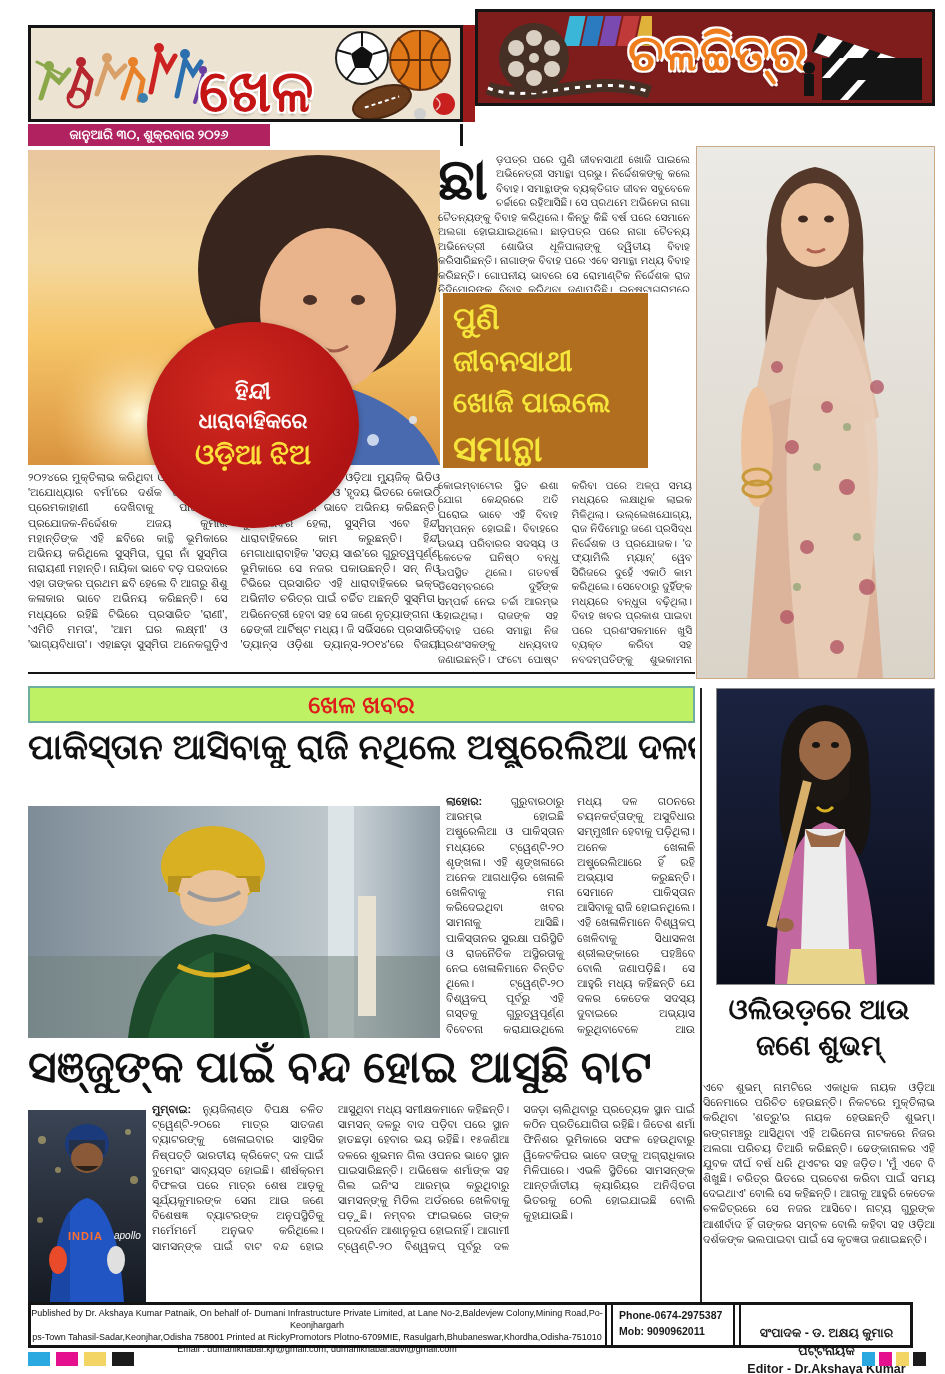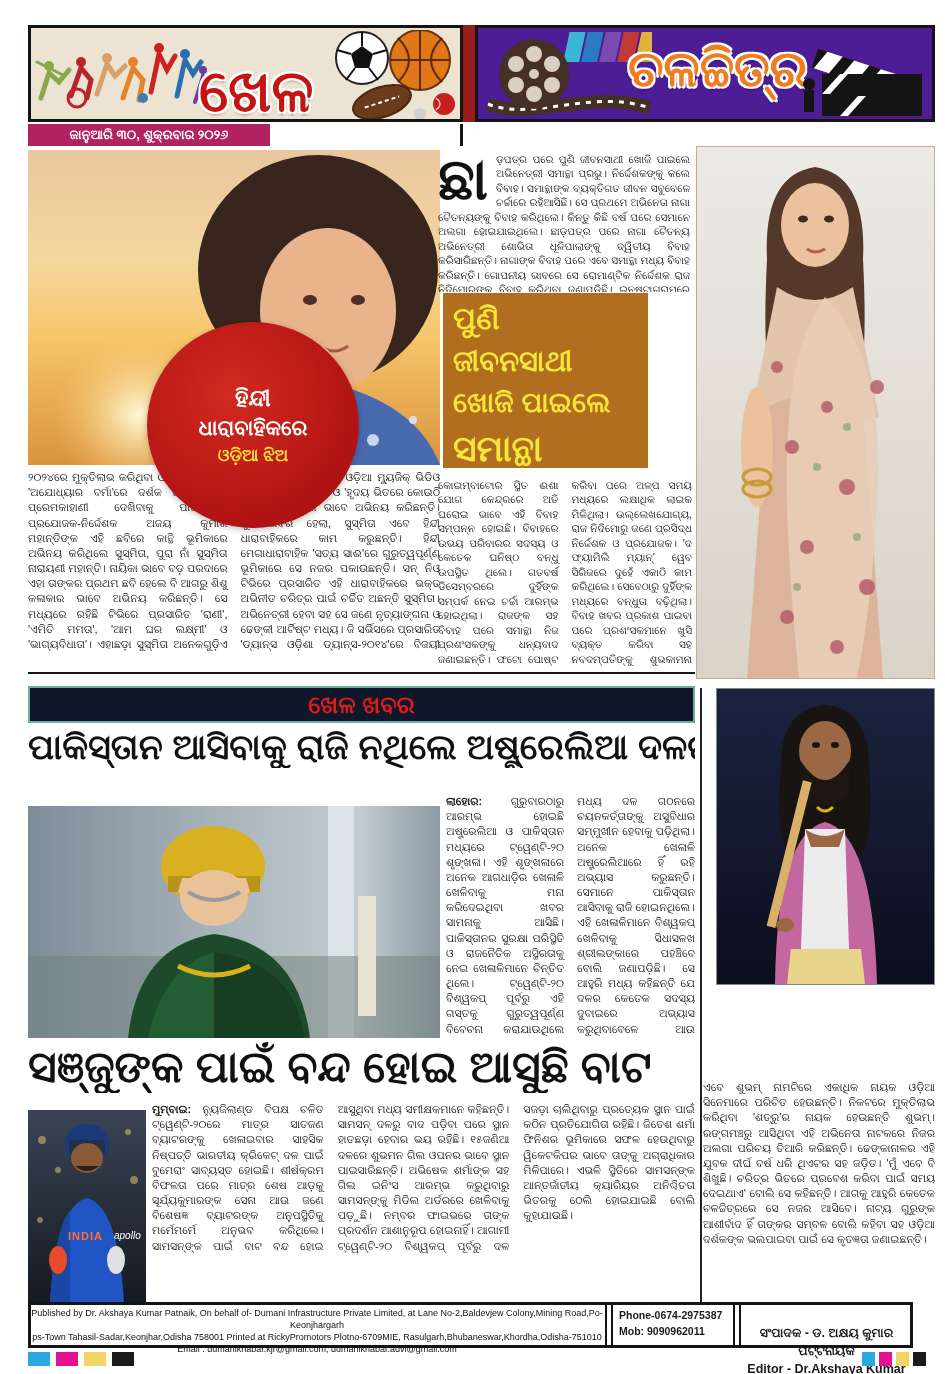--- a/index.html
+++ b/index.html
@@ -3,22 +3,22 @@
 <meta charset="utf-8">
 <style>
   html,body{margin:0;padding:0;background:#ffffff;}
   .page{position:relative;width:945px;height:1374px;background:#fff;
         font-family:"Liberation Sans","DejaVu Sans",sans-serif;color:#1a1a1a;overflow:hidden;}
 
   
   .sports-banner{position:absolute;left:28px;top:25px;width:435px;height:97px;
     background:#ece3d2;border:3px solid #141414;box-sizing:border-box;overflow:hidden;}
   .banner-divider{position:absolute;left:463px;top:25px;width:12px;height:97px;background:#9a1b1b;}
-  .cinema-banner{position:absolute;left:475px;top:25px;width:460px;height:97px;
-    background:#4c1d95;border:3px solid #141414;box-sizing:border-box;overflow:hidden;}
+  .cinema-banner{position:absolute;left:475px;top:9px;width:460px;height:97px;
+    background:#7f1d1d;border:3px solid #141414;box-sizing:border-box;overflow:hidden;}
   .sports-title{position:absolute;left:168px;top:6px;font-size:58px;font-weight:700;color:#c41414;
     text-shadow:-2px -2px 0 #fff,2px -2px 0 #fff,-2px 2px 0 #fff,2px 2px 0 #fff,0 3px 3px rgba(0,0,0,.35);margin-top:23px;}
   .cinema-title{position:absolute;left:150px;top:12px;font-size:50px;font-weight:700;color:#f07d1d;
     text-shadow:-2px -2px 0 #fff,2px -2px 0 #fff,-2px 2px 0 #fff,2px 2px 0 #fff,0 3px 3px rgba(0,0,0,.3);}
   .silhouettes{position:absolute;left:4px;top:8px;}
   .balls{position:absolute;right:-4px;top:2px;}
   .reel{position:absolute;left:4px;top:2px;}
   .clapper{position:absolute;right:2px;top:4px;}
   .date-bar{position:absolute;left:28px;top:124px;width:242px;height:22px;background:#b02360;
     color:#fff;font-size:13px;font-weight:700;line-height:22px;text-align:center;}
@@ -32,37 +32,37 @@
   p.art{margin:0 0 6px 0;}
 
   
   .girl-photo{position:absolute;left:28px;top:150px;width:412px;height:315px;overflow:hidden;}
   .serial-badge{position:absolute;left:147px;top:322px;width:212px;height:206px;border-radius:50%;
     background:radial-gradient(circle at 40% 35%,#d22a20,#b01313 70%);z-index:5;
     display:flex;flex-direction:column;justify-content:center;align-items:center;text-align:center;
     box-shadow:0 2px 6px rgba(0,0,0,.25);}
   .serial-badge .l1{color:#fff;font-weight:700;font-size:23px;}
   .serial-badge .l2{color:#fff;font-weight:700;font-size:21px;margin-top:4px;}
-  .serial-badge .l3{color:#ffe03a;font-weight:700;font-size:17px;margin-top:6px;}
+  .serial-badge .l3{color:#ffe03a;font-weight:700;font-size:28px;margin-top:6px;}
   .serial-body{position:absolute;left:28px;top:470px;width:412px;height:196px;overflow:hidden;}
 
   .section-rule{position:absolute;left:28px;top:672px;width:667px;height:2px;background:#141414;}
 
   
   .samantha-photo{position:absolute;left:696px;top:146px;width:239px;height:533px;overflow:hidden;border:1px solid #caa88a;box-sizing:border-box;}
   .samantha-intro{position:absolute;left:438px;top:152px;width:252px;height:140px;overflow:hidden;}
   .dropcap{float:left;font-size:58px;line-height:.85;font-weight:700;margin:2px 8px 0 0;color:#111;}
   .samantha-box{position:absolute;left:443px;top:293px;width:205px;height:175px;background:#b06e1e;
     box-sizing:border-box;padding:8px 10px;display:flex;flex-direction:column;justify-content:space-between;gap:8px;}
   .samantha-box span{color:#f6e53a;font-weight:700;display:block;}
   .sb1{font-size:31px;} .sb2{font-size:29px;} .sb3{font-size:28px;} .sb4{font-size:36px;}
   .samantha-body{position:absolute;left:438px;top:478px;width:254px;height:190px;overflow:hidden;}
 
   
-  .khel-khabar{position:absolute;left:28px;top:686px;width:667px;height:37px;background:#0f172a;
+  .khel-khabar{position:absolute;left:28px;top:686px;width:667px;height:37px;background:#bef264;
     border:2px solid #6fae9f;box-sizing:border-box;text-align:center;}
   .khel-khabar span{color:#e01b1b;font-weight:700;font-size:24px;line-height:33px;}
   .pak-headline{position:absolute;left:28px;top:727px;width:667px;font-size:35px;font-weight:700;
     color:#111;white-space:nowrap;overflow:hidden;text-align:center;}
   .cricketer-photo{position:absolute;left:28px;top:806px;width:412px;height:232px;overflow:hidden;}
   .pak-body{position:absolute;left:446px;top:794px;width:249px;height:246px;overflow:hidden;}
 
   .sanju-headline{position:absolute;left:28px;top:1042px;width:667px;font-size:44px;font-weight:700;
     color:#111;white-space:nowrap;overflow:hidden;}
   .sanju-photo{position:absolute;left:28px;top:1110px;width:118px;height:192px;overflow:hidden;}
@@ -372,20 +372,24 @@
     <path d="M88,140 l40,0 l4,120 l-48,0Z" fill="#ececec"></path>
     <path d="M88,140 q20,14 40,0 l-6,18 l-28,0Z" fill="#9a6844"></path>
     <path d="M74,260 l70,0 l4,35 l-78,0Z" fill="#e8d48a"></path>
     <g transform="rotate(14 70 180)">
         <rect x="64" y="90" width="9" height="150" fill="#d8b06a"></rect>
       </g>
     <ellipse cx="68" cy="236" rx="9" ry="7" fill="#9a6844"></ellipse>
     <path d="M100,118 q8,8 16,0" stroke="#d8b021" stroke-width="3" fill="none"></path>
   </svg>
 
+  <div class="shubham-headline">
+    <div>ଓଲିଉଡ଼ରେ ଆଉ</div>
+    <div>ଜଣେ ଶୁଭମ୍</div>
+  </div>
 
   <div class="shubham-body bodytext">
     <p class="art">ଏବେ ଶୁଭମ୍ ନାମଟିରେ ଏକାଧିକ ନାୟକ ଓଡ଼ିଆ ସିନେମାରେ ପରିଚିତ ହେଉଛନ୍ତି। ନିକଟରେ ମୁକ୍ତିଲାଭ କରିଥିବା 'ଶତ୍ରୁ'ର ନାୟକ ହେଉଛନ୍ତି ଶୁଭମ୍। ରଙ୍ଗମଞ୍ଚରୁ ଆସିଥିବା ଏହି ଅଭିନେତା ନାଟକରେ ନିଜର ଅଲଗା ପରିଚୟ ତିଆରି କରିଛନ୍ତି। ଢେଙ୍କାନାଳର ଏହି ଯୁବକ ଦୀର୍ଘ ବର୍ଷ ଧରି ଥିଏଟର ସହ ଜଡ଼ିତ। 'ମୁଁ ଏବେ ବି ଶିଖୁଛି। ଚରିତ୍ର ଭିତରେ ପ୍ରବେଶ କରିବା ପାଇଁ ସମୟ ଦେଇଥାଏ' ବୋଲି ସେ କହିଛନ୍ତି। ଆଗକୁ ଆହୁରି କେତେକ ଚଳଚ୍ଚିତ୍ରରେ ସେ ନଜର ଆସିବେ। ନାଟ୍ୟ ଗୁରୁଙ୍କ ଆଶୀର୍ବାଦ ହିଁ ତାଙ୍କର ସମ୍ବଳ ବୋଲି କହିବା ସହ ଓଡ଼ିଆ ଦର୍ଶକଙ୍କ ଭଲପାଇବା ପାଇଁ ସେ କୃତଜ୍ଞତା ଜଣାଇଛନ୍ତି।</p>
   </div>
 
   <div class="footer">
     <div class="f-pub">
       <div>Published by Dr. Akshaya Kumar Patnaik, On behalf of- Dumani Infrastructure Private Limited,  at Lane No-2,Baldevjew Colony,Mining Road,Po-Keonjhargarh</div>
       <div>ps-Town Tahasil-Sadar,Keonjhar,Odisha 758001     Printed    at RickyPromotors Plotno-6709MIE, Rasulgarh,Bhubaneswar,Khordha,Odisha-751010</div>
       <div>Email : dumanikhabar.kjr@gmail.com, dumanikhabar.advi@gmail.com</div>

